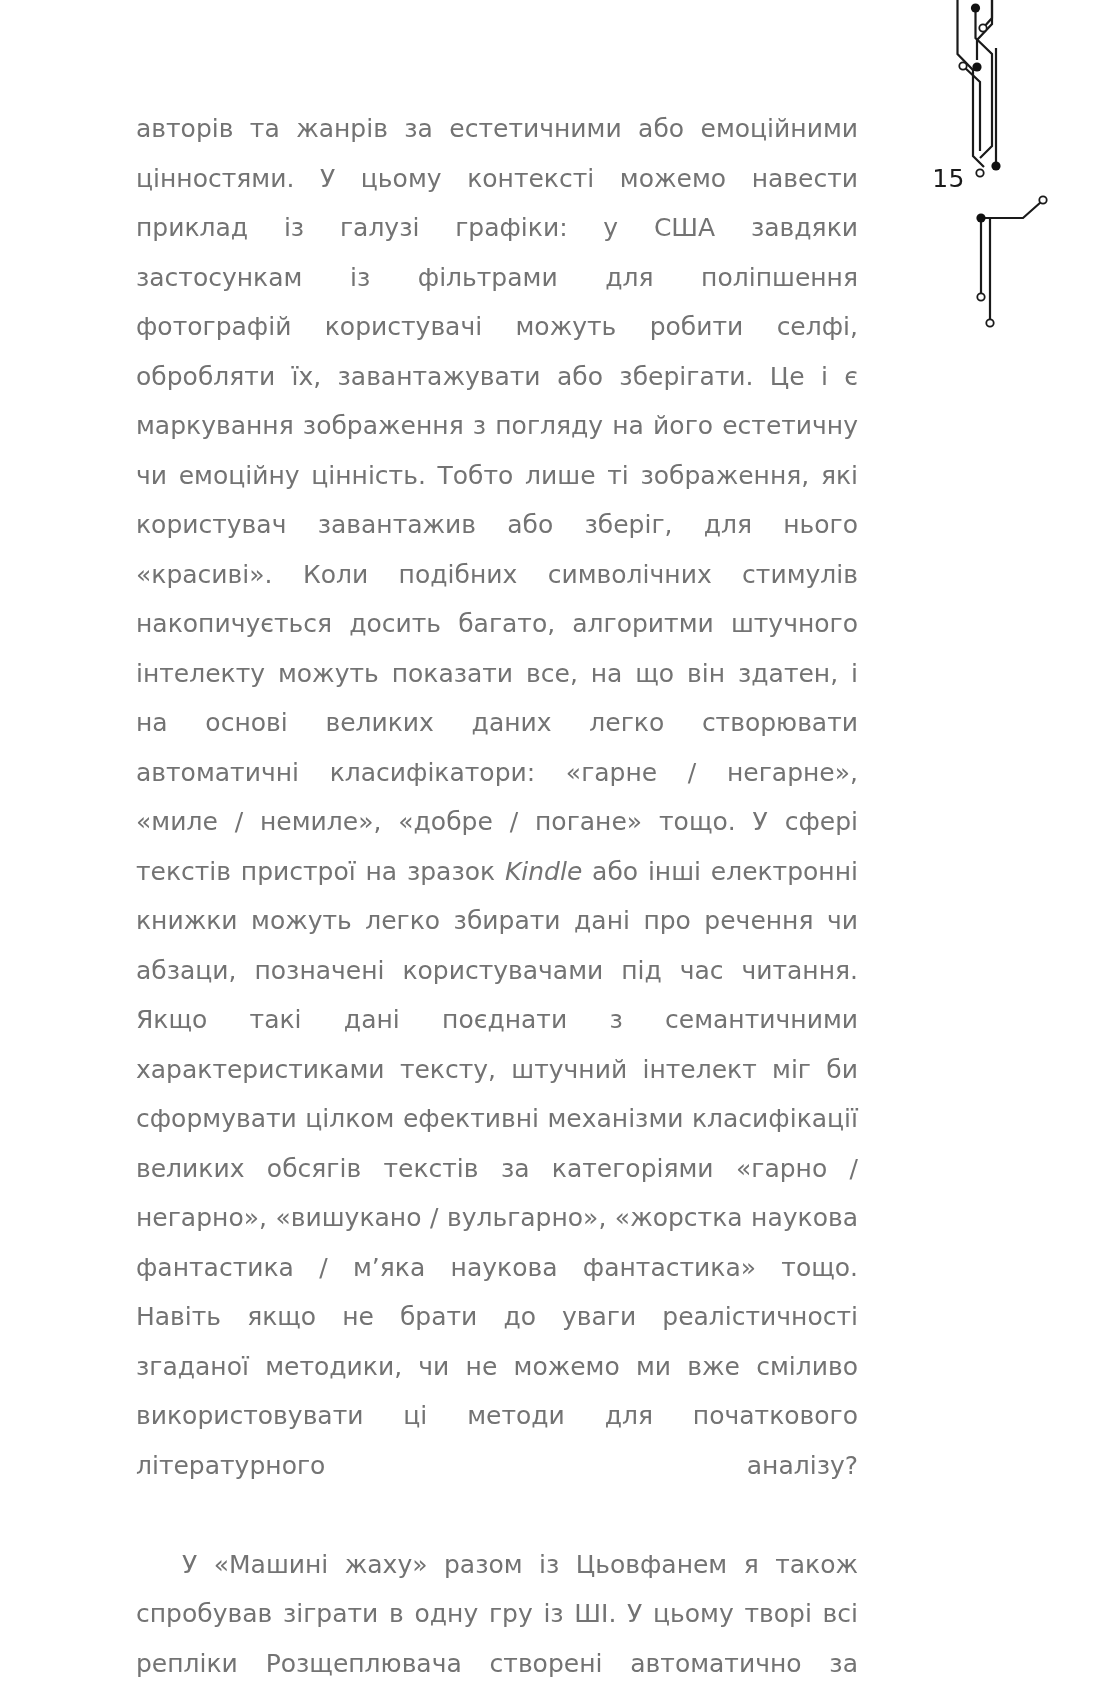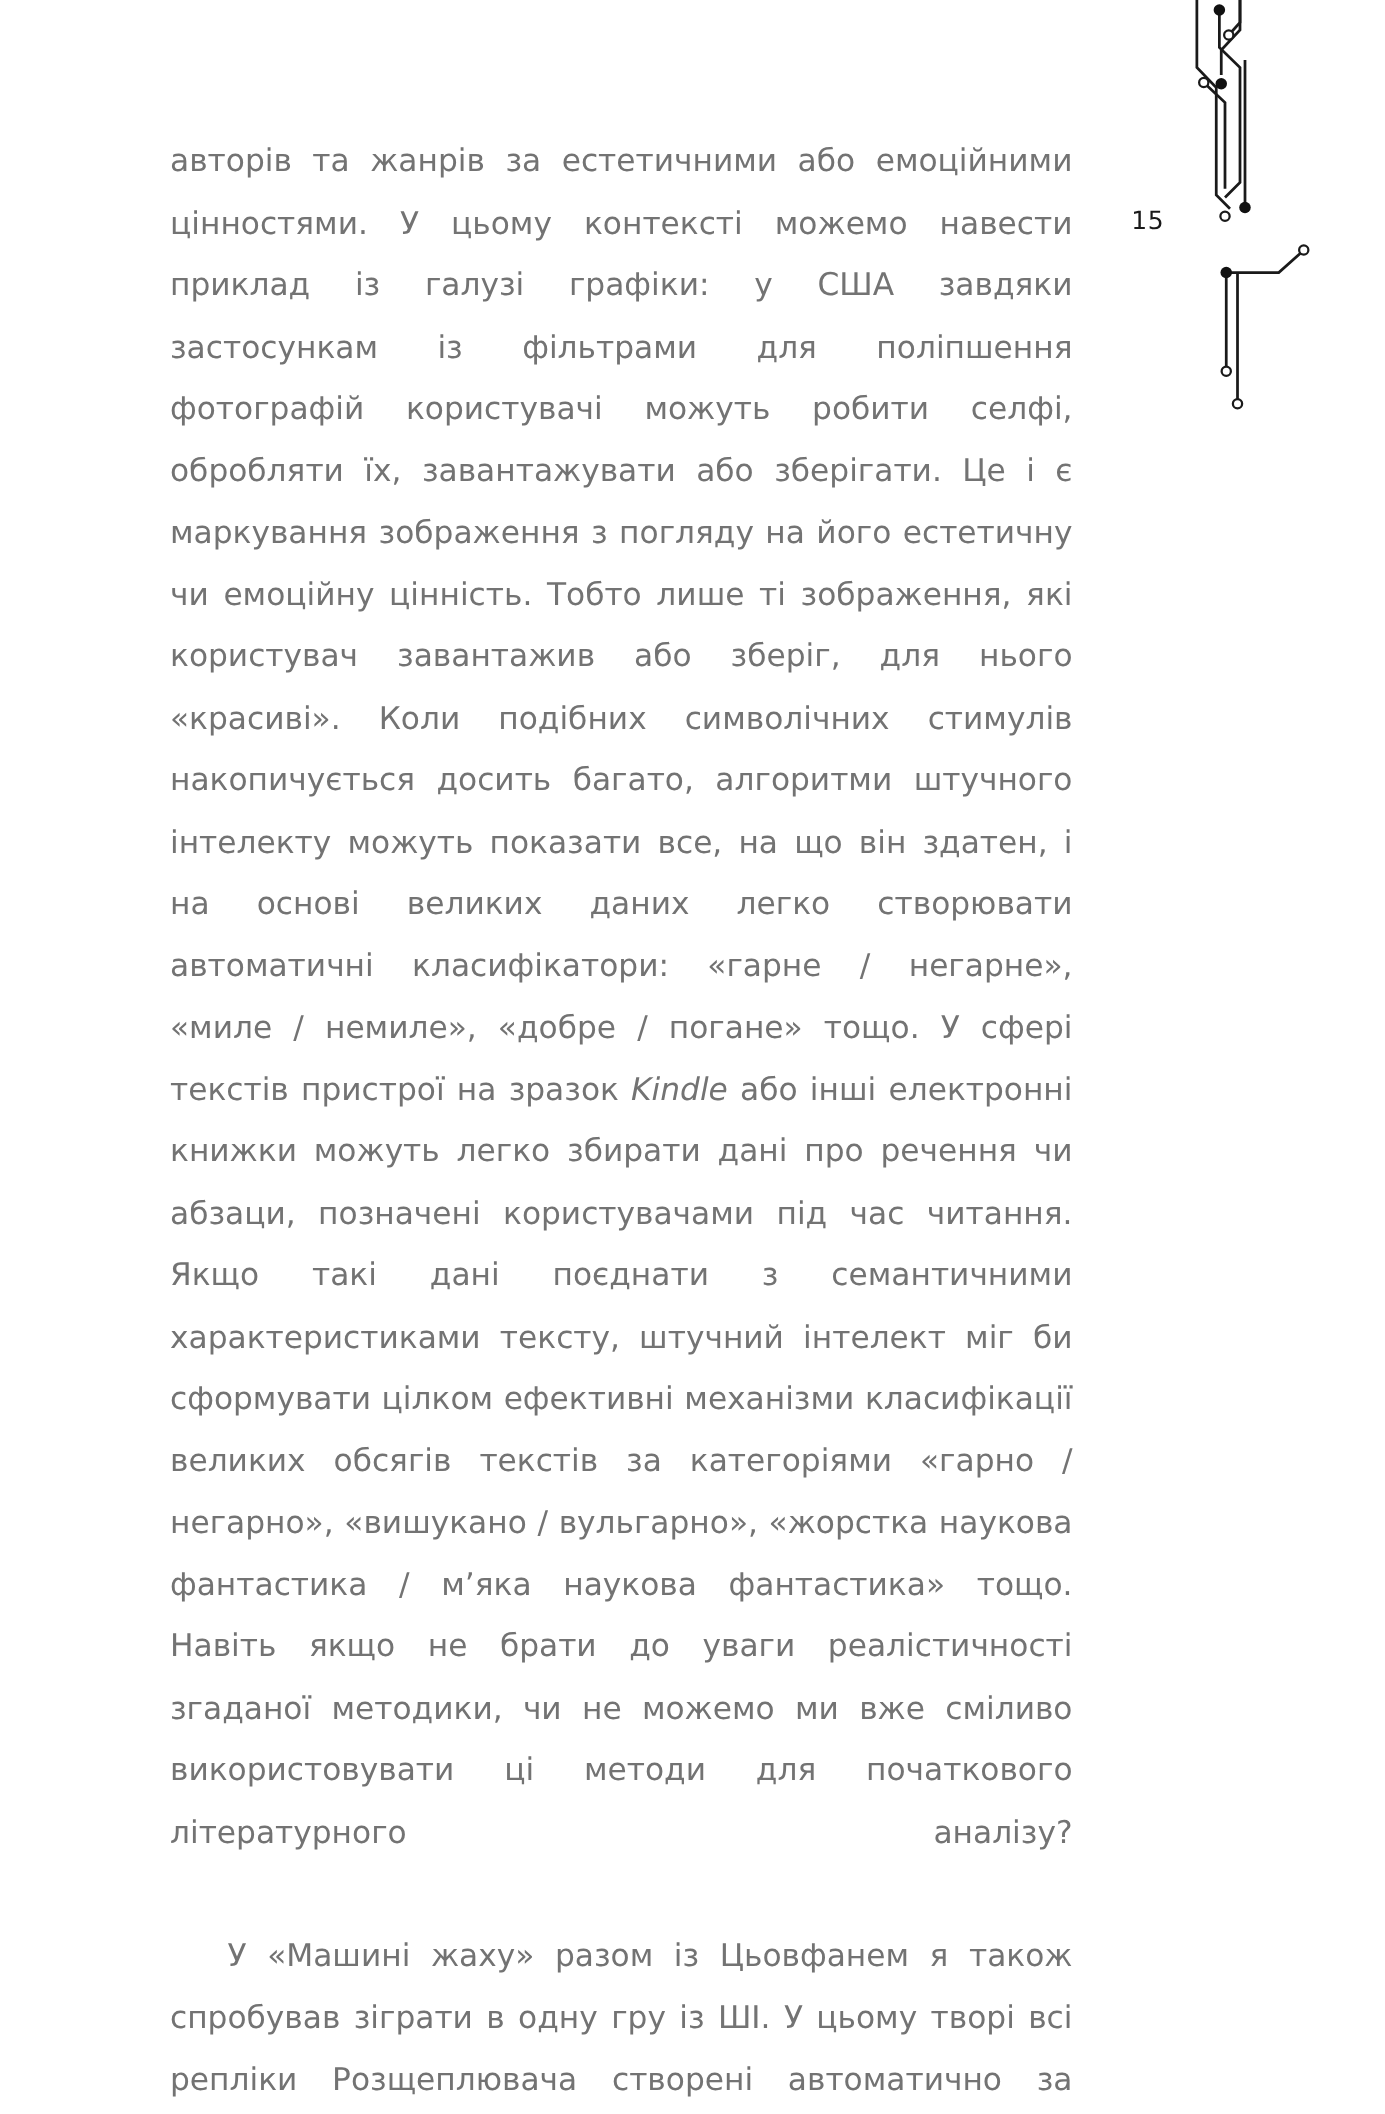--- a/index.html
+++ b/index.html
@@ -28,23 +28,23 @@
     height: 340px;
     pointer-events: none;
   }
 
   
   .folio {
     position: absolute;
     left: 905px;
     top: 164px;
     width: 60px;
-    text-align: left;
+    text-align: right;
     font-family: "DejaVu Sans", sans-serif;
-    font-size: 20px;
+    font-size: 25px;
     font-weight: 400;
     color: #1a1a1a;
     letter-spacing: 0.5px;
   }
 
   
   .column {
     position: absolute;
     left: 136px;
     top: 104px;

